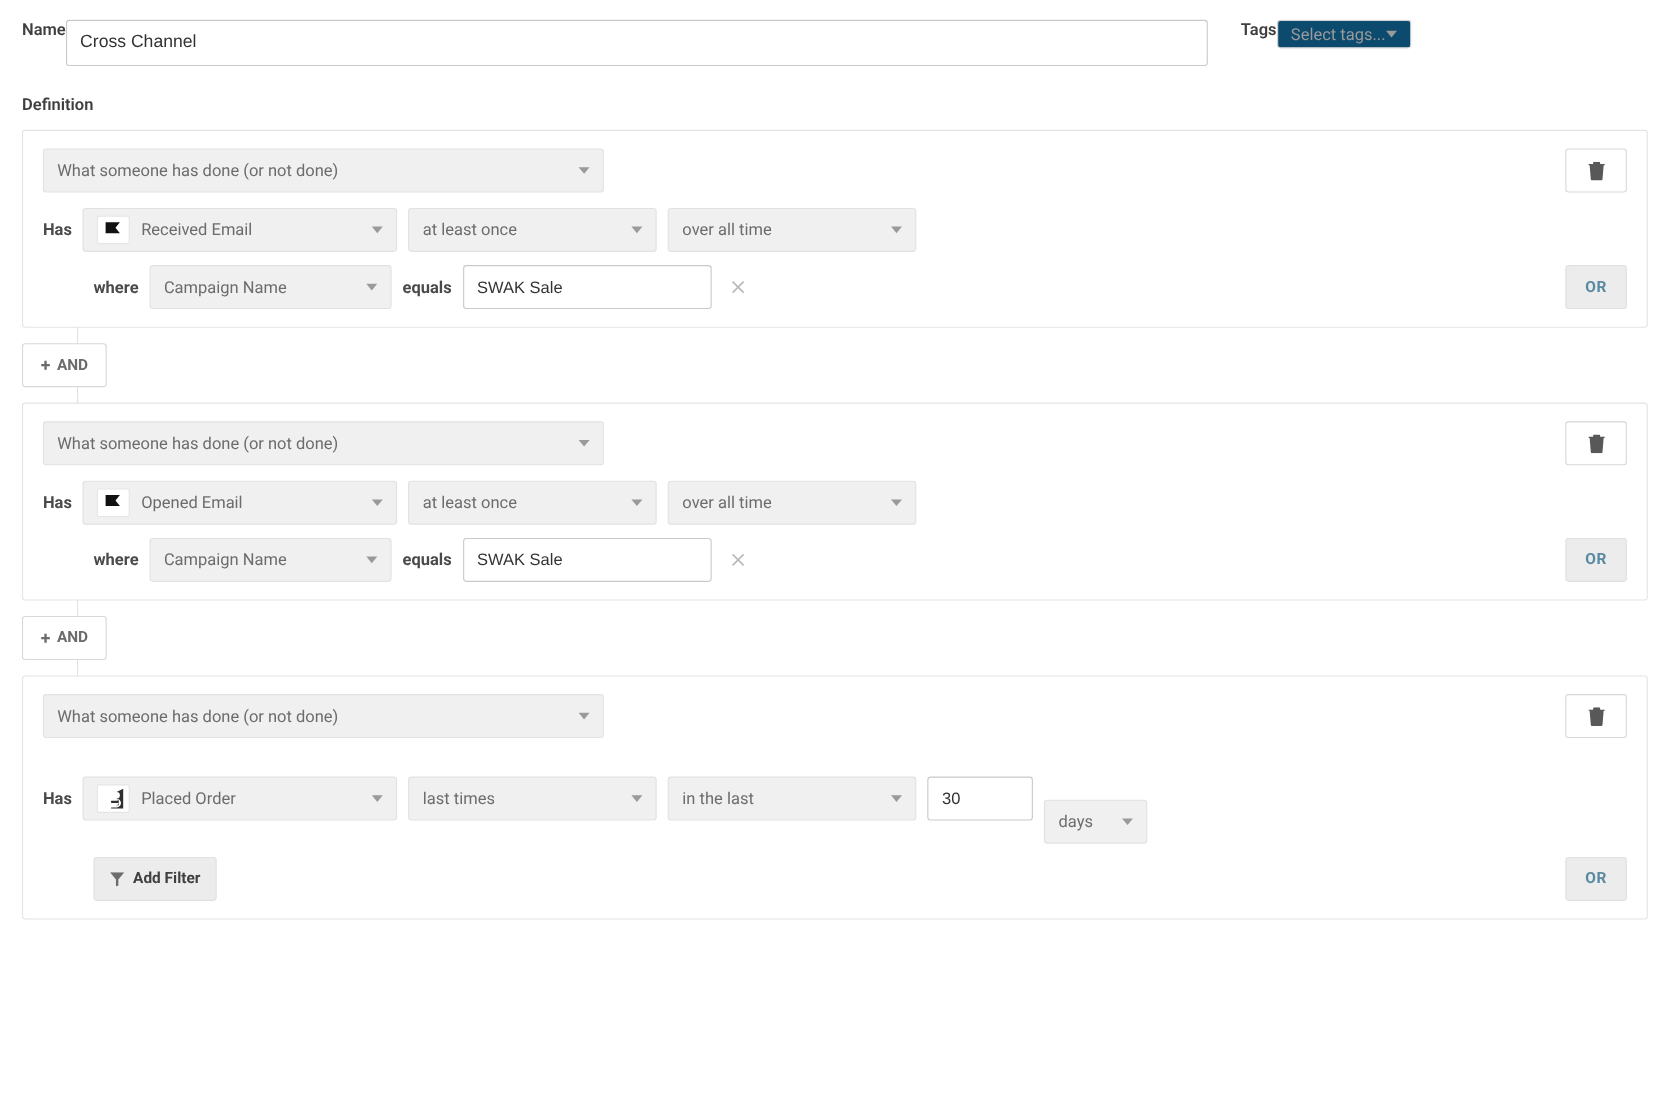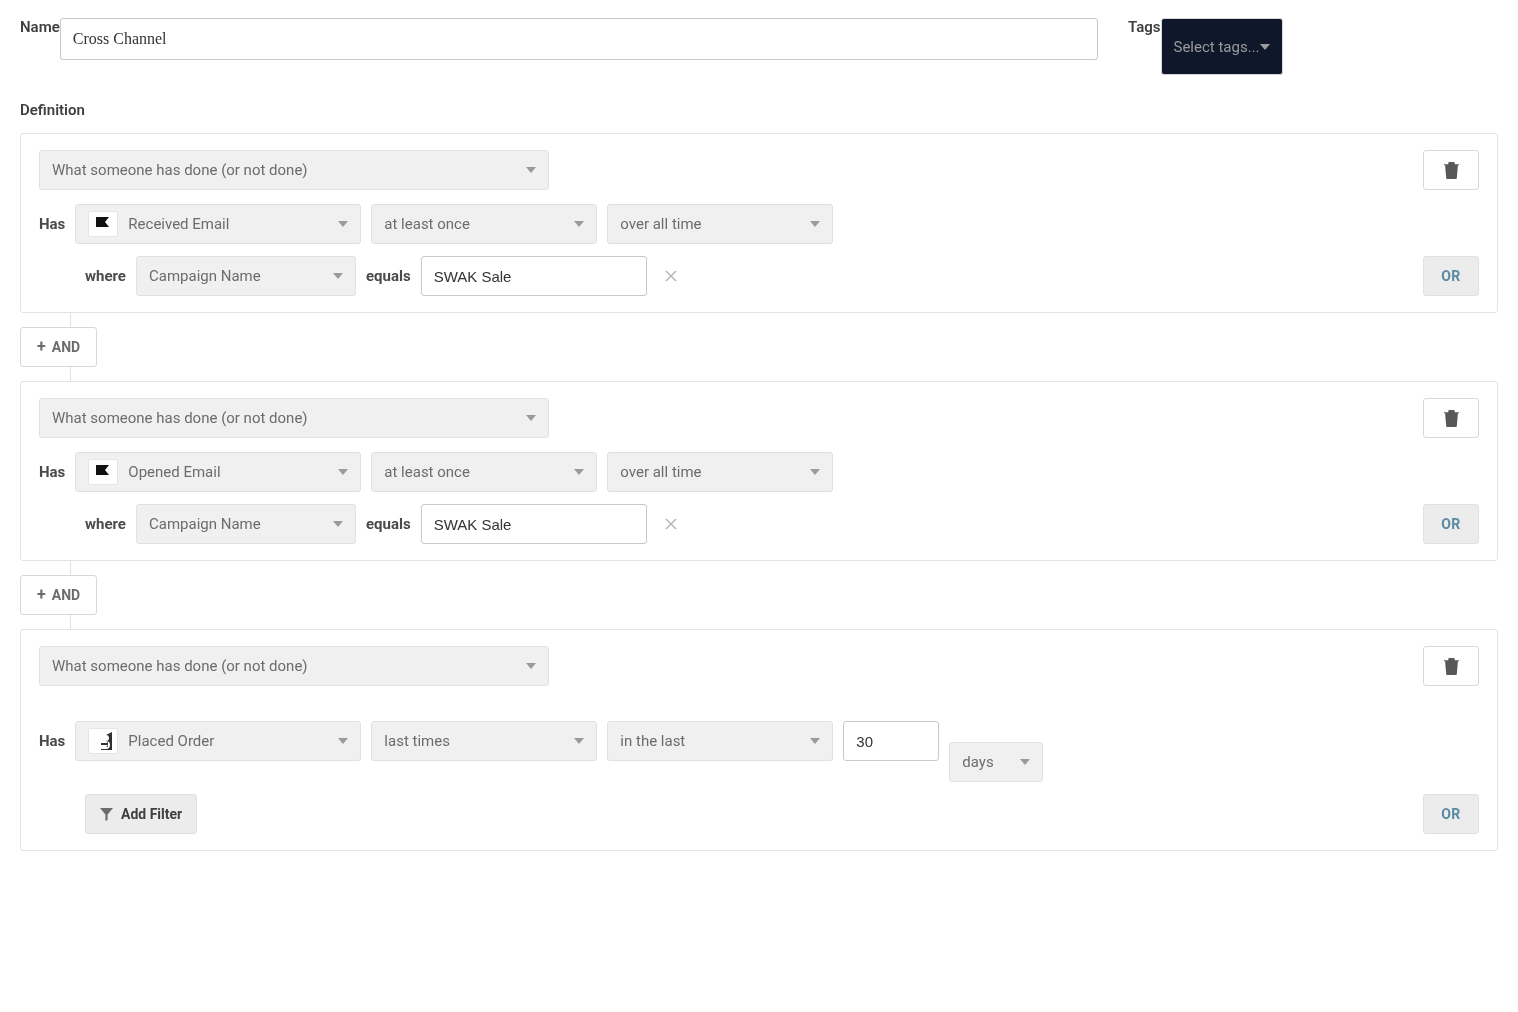--- a/index.html
+++ b/index.html
@@ -22,28 +22,27 @@
   }
   .text-input {
     height: 42px;
     border: 1px solid #c9c9c9;
     border-radius: 3px;
     padding: 0 12px;
     font-size: 16px;
     color: #333;
     background: #fff;
     width: 100%;
-    font-family: Liberation Serif, serif;
   }
   .tags-select {
-    height: 57px;
+    height: 26px;
     border: 1px solid #d6d6d6;
     border-radius: 3px;
     padding: 0 12px;
-    background: #0f172a;
+    background: #0c4a6e;
     color: #9a9a9a;
     display: flex;
     align-items: center;
     justify-content: space-between;
     cursor: pointer;
   }
   .caret {
     width: 0; height: 0;
     border-left: 5px solid transparent;
     border-right: 5px solid transparent;

